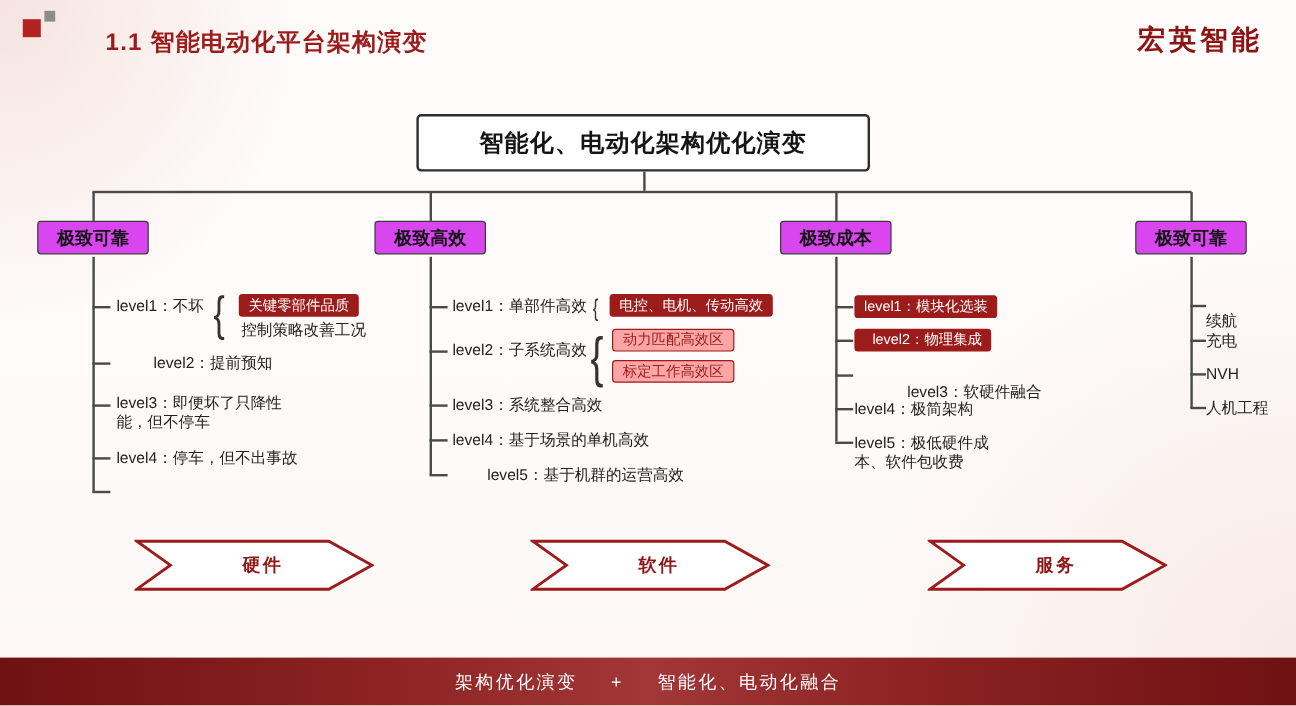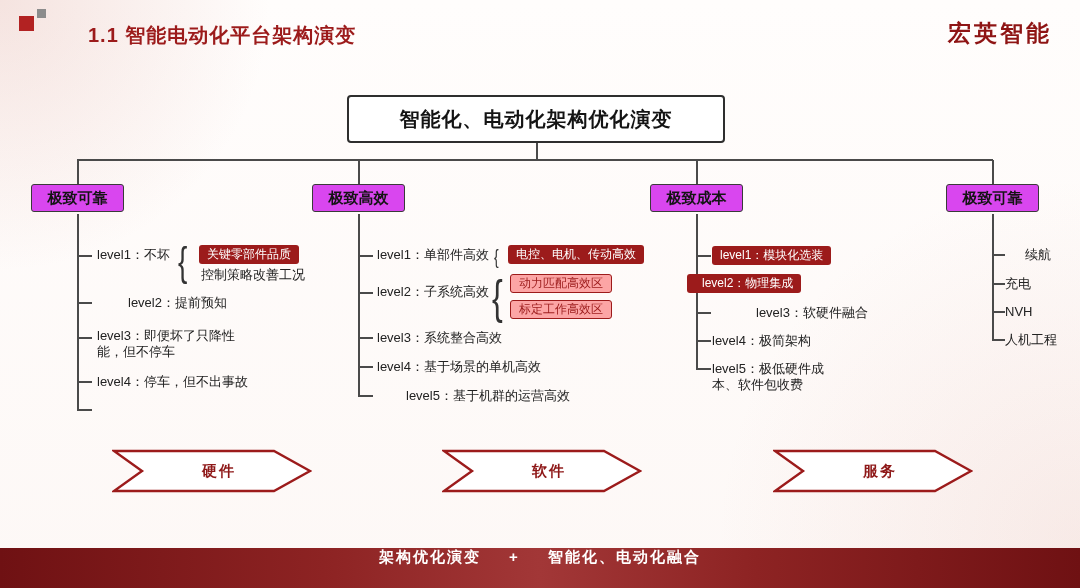--- a/index.html
+++ b/index.html
@@ -34,22 +34,22 @@
     line-height:15px; padding:1px 8px; border-radius:3px; white-space:nowrap; }
   .brace { position:absolute; color:#333; line-height:1; transform:scaleX(0.7); transform-origin:left center; }
   
   .arrow-wrap { position:absolute; top:449px; width:200px; height:44px; }
   .arrow-wrap svg { position:absolute; inset:0; }
   .arrow-label { position:absolute; inset:0; display:flex; align-items:center; justify-content:center;
     padding-left:14px; font-size:15px; font-weight:bold; color:#8E1818; letter-spacing:2px; }
   
   .footer { position:absolute; left:0; top:548px; width:1080px; height:40px;
     background:linear-gradient(90deg,#6F1113 0%, #8d2323 30%, #a23737 50%, #8d2323 70%, #6F1113 100%);
-    display:flex; align-items:flex-start; justify-content:center; gap:28px;
-    color:#ffffff; font-size:15px; font-weight:bold; letter-spacing:2px; }
+    display:flex; align-items:center; justify-content:center; gap:28px;
+    color:#ffffff; font-size:15px; font-weight:normal; letter-spacing:2px; }
 </style>
 </head>
 <body>
 
 <div class="slide">
   <div class="bg-tint"></div>
 
   <span class="sq-red"></span>
   <span class="sq-gray"></span>
   <div class="hdr-title">1.1 智能电动化平台架构演变</div>
@@ -120,26 +120,26 @@
   <div class="badge-f" style="left:508px; top:245px;">电控、电机、传动高效</div>
   <div class="lvl" style="left:377px; top:284px;">level2：子系统高效</div>
   <div class="brace" style="left:492px; top:274px; font-size:46px;">{</div>
   <div class="badge-o" style="left:510px; top:274px;">动力匹配高效区</div>
   <div class="badge-o" style="left:510px; top:300px;">标定工作高效区</div>
   <div class="lvl" style="left:377px; top:330px;">level3：系统整合高效</div>
   <div class="lvl" style="left:377px; top:359px;">level4：基于场景的单机高效</div>
   <div class="lvl" style="left:377px; top:388px;padding-left:29px;">level5：基于机群的运营高效</div>
 
   <div class="badge-f" style="left:712px; top:246px;">level1：模块化选装</div>
-  <div class="badge-f" style="left:687px; top:274px;padding-left:15px;">level2：物理集成</div>
-  <div class="lvl" style="left:712px; top:305px;padding-left:44px;">level3：软硬件融合</div>
+  <div class="badge-f" style="left:712px; top:274px;padding-left:15px;">level2：物理集成</div>
+  <div class="lvl" style="left:712px; top:319px;padding-left:44px;">level3：软硬件融合</div>
   <div class="lvl" style="left:712px; top:333px;">level4：极简架构</div>
   <div class="lvl wrap" style="left:712px; top:361px; width:112px;">level5：极低硬件成本、软件包收费</div>
 
-  <div class="lvl" style="left:1005px; top:247px;margin-left:20px;">续航</div>
+  <div class="lvl" style="left:1005px; top:260px;">续航</div>
   <div class="lvl" style="left:1005px; top:276px;">充电</div>
   <div class="lvl" style="left:1005px; top:304px;">NVH</div>
   <div class="lvl" style="left:1005px; top:332px;text-align:center;">人机工程</div>
 
   <div class="arrow-wrap" style="left:112px;">
     <svg viewBox="0 0 200 44">
       <polygon points="2,2 162,2 198,22 162,42 2,42 30,22" fill="#ffffff" stroke="#9C1B1B" stroke-width="2.4"></polygon>
     </svg>
     <div class="arrow-label">硬件</div>
   </div>

